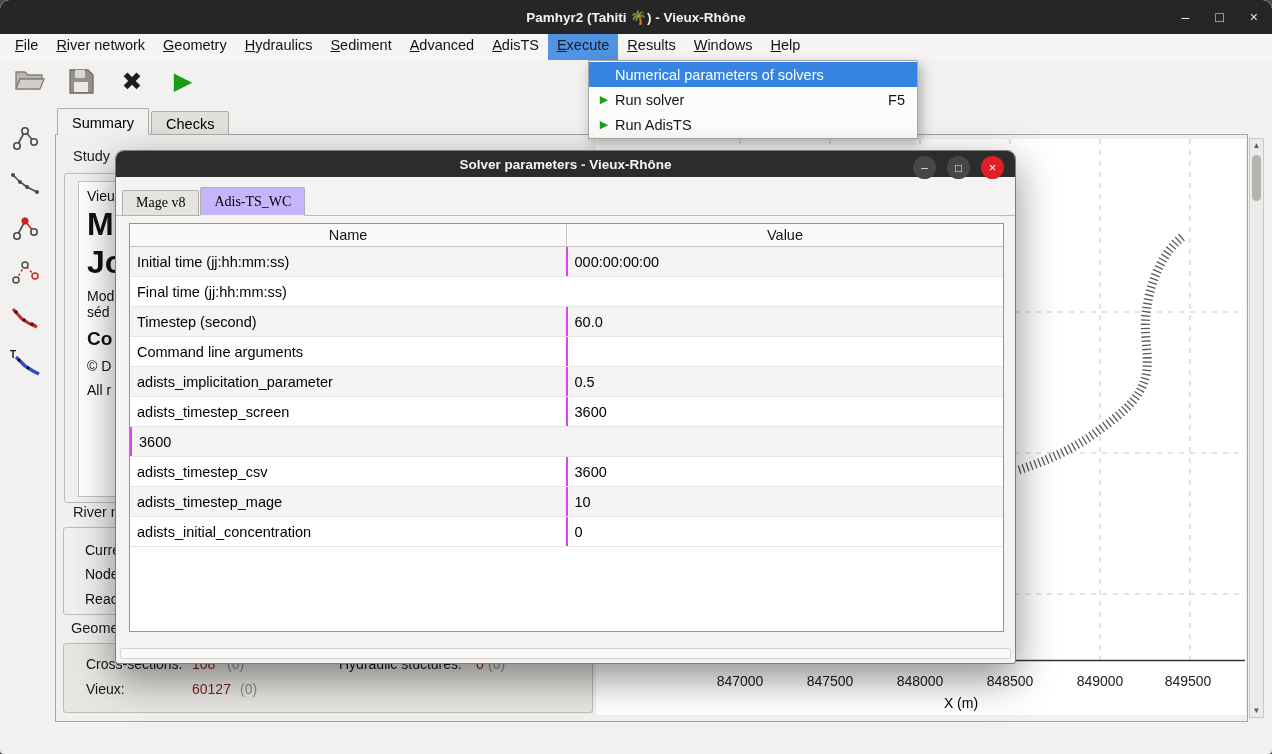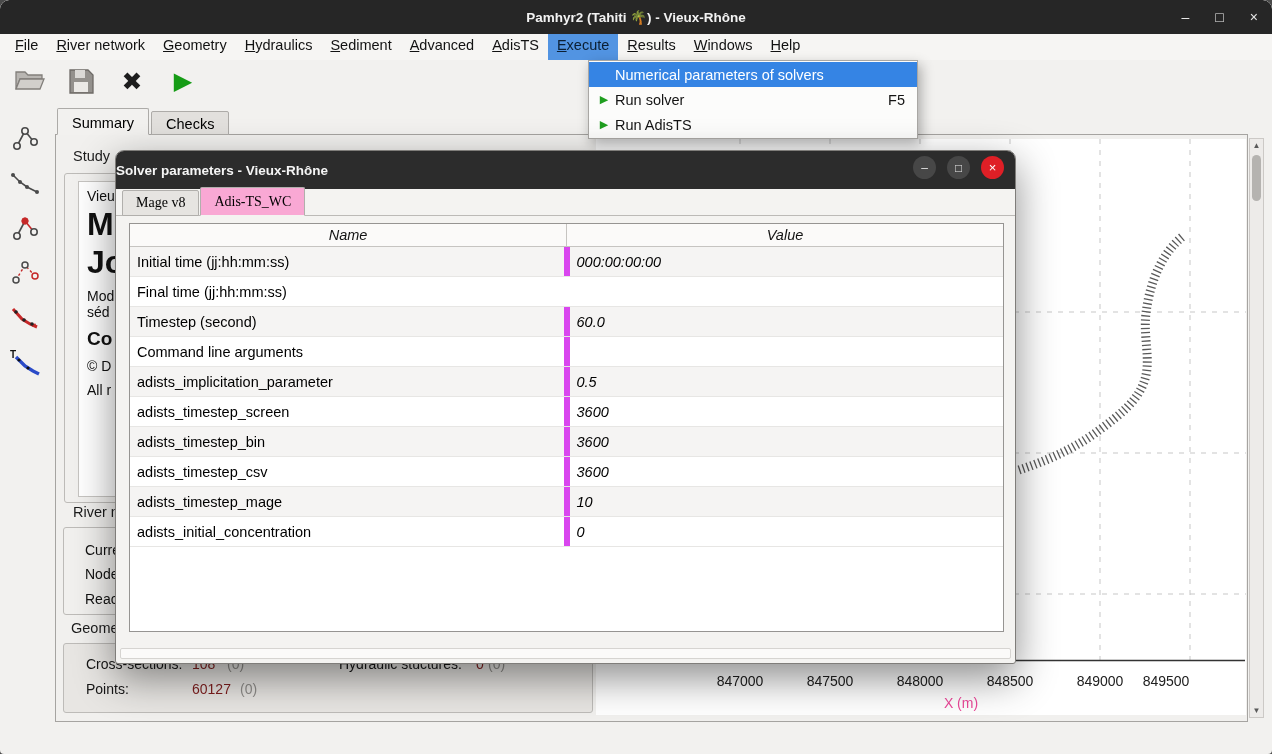--- a/index.html
+++ b/index.html
@@ -55,50 +55,50 @@
   .frag.h1 { font-size:32px; font-weight:bold; }
   .frag.h2 { font-size:19px; font-weight:bold; }
   .stat-label { position:absolute; font-size:14px; color:#161616; white-space:nowrap; }
   .stat-value { position:absolute; font-size:14px; color:#7f1d1d; white-space:nowrap; }
   .stat-extra { position:absolute; font-size:14px; color:#8f8d8a; white-space:nowrap; }
 
   
   .plot { position:absolute; left:540px; top:4px; width:650px; height:576px; background:#ffffff; }
   .plot svg { position:absolute; left:0; top:0; }
   .tick { position:absolute; top:534px; transform:translateX(-50%); font-size:14px; color:#202020; }
-  .xlabel { position:absolute; top:556px; left:365px; transform:translateX(-50%); font-size:14px; color:#ec4899; }
+  .xlabel { position:absolute; top:556px; left:365px; transform:translateX(-50%); font-size:14px; color:#000000; }
 
   
   .vscroll { position:absolute; left:1249px; top:138px; width:15px; height:580px; background:#edebe9; border:1px solid #ccc9c6; z-index:2; }
   .vs-arrow { position:absolute; left:0; width:13px; text-align:center; font-size:8px; color:#5a5a5a; }
   .vs-up { top:2px; } .vs-down { bottom:2px; }
   .vs-thumb { position:absolute; left:2px; top:16px; width:9px; height:46px; background:#b5b3b0; border-radius:5px; }
 
   
   .dialog { position:absolute; left:115px; top:150px; width:901px; height:514px; background:#f4f3f1;
             border:1px solid #7f7d7a; border-radius:9px 9px 3px 3px; box-shadow:0 14px 40px rgba(0,0,0,.45); z-index:100; }
-  .dlg-titlebar { position:absolute; left:0; top:0; width:100%; height:38px; background:#2c2c2c; border-radius:8px 8px 0 0;
-                  display:flex; align-items:center; justify-content:flex-start; }
+  .dlg-titlebar { position:absolute; left:0; top:0; width:100%; height:26px; background:#2c2c2c; border-radius:8px 8px 0 0;
+                  display:flex; align-items:center; justify-content:center; }
   .dlg-title { color:#f5f5f5; font-size:13.5px; font-weight:bold; }
   .dlg-controls { position:absolute; right:11px; top:5px; display:flex; gap:11px; }
   .dlg-circle { width:23px; height:23px; border-radius:50%; background:#474747; color:#e2e2e2;
                 display:flex; align-items:center; justify-content:center; font-size:12px; line-height:1; }
   .dlg-circle.close { background:#df1f26; color:#fff; font-size:13px; }
   .dlg-tabline { position:absolute; left:0; right:0; top:64px; height:1px; background:#bcbab7; z-index:1; }
   .dlg-tabs { position:absolute; left:6px; top:36px; display:flex; align-items:flex-end; z-index:2; }
   .dtab { border:1px solid #b1afac; background:#e6e4e1; font-size:14px; padding:4px 13px; height:26px; border-radius:2px 2px 0 0; margin-right:1px;font-family:Liberation Serif, serif; }
-  .dtab.active { background:#f9a8d4; height:29px; padding-top:6px; border-bottom:1px solid #f4f3f1; }
+  .dtab.active { background:#c4b5fd; height:29px; padding-top:6px; border-bottom:1px solid #f4f3f1; }
   .dlg-table { position:absolute; left:13px; top:72px; width:875px; height:409px; background:#ffffff; border:1px solid #969492; }
   .thead { display:flex; height:23px; background:#fbfaf9; border-bottom:1px solid #c6c4c1; font-size:14.5px; color:#141414; }
-  .thead .hcell { flex:1; display:flex; align-items:center; justify-content:center;font-style:italic; }
+  .thead .hcell { flex:1; display:flex; align-items:center; justify-content:center; }
   .thead .hcell + .hcell { border-left:1px solid #c6c4c1; }
   .trow { display:flex; height:30px; font-size:14.5px; color:#000000; border-bottom:1px solid #e7e6e4; }
   .trow:nth-child(even) { background:#f5f4f3; }
   .tcell { flex:1; display:flex; align-items:center; padding-left:7px; overflow:hidden; white-space:nowrap; }
-  .tcell.value { border-left:6px solid #d946ef;font-style:italic; }
+  .tcell.value { border-left:2px solid #d946ef; }
   .dlg-bottombar { position:absolute; left:4px; right:4px; bottom:4px; height:11px; background:#fbfaf9; border:1px solid #d6d4d1; border-radius:2px; }
 </style>
 </head>
 <body>
 
 <div class="app">
 
   <div class="titlebar">
     <div class="tb-title">Pamhyr2 (Tahiti 🌴) - Vieux-Rhône</div>
     <div class="tb-controls">
@@ -241,21 +241,21 @@
     <div class="frag small" style="left:29px; top:456px;">Reac</div>
 
     <div class="group-label" style="left:12px; top:485px;">Geome</div>
     <div class="groupbox" style="left:7px; top:508px; width:530px; height:70px; background:#e8e6e3;">
       <span class="stat-label" style="left:22px; top:12px;">Cross-sections:</span>
       <span class="stat-value" style="left:128px; top:12px;">108</span>
       <span class="stat-extra" style="left:163px; top:12px;">(0)</span>
       <span class="stat-label" style="left:275px; top:12px;">Hydraulic stuctures:</span>
       <span class="stat-value" style="left:412px; top:12px;">0</span>
       <span class="stat-extra" style="left:424px; top:12px;">(0)</span>
-      <span class="stat-label" style="left:22px; top:37px;">Points:</span>
+      <span class="stat-label" style="left:22px; top:37px;">Vieux:</span>
       <span class="stat-value" style="left:128px; top:37px;">60127</span>
       <span class="stat-extra" style="left:176px; top:37px;">(0)</span>
     </div>
 
     <div class="plot">
       <svg width="650" height="526" viewBox="0 0 650 526">
         <g stroke="#c7c7c7" stroke-width="1" stroke-dasharray="5 6">
           <line x1="144" y1="0" x2="144" y2="521"></line>
           <line x1="234" y1="0" x2="234" y2="521"></line>
           <line x1="324" y1="0" x2="324" y2="521"></line>
@@ -267,21 +267,21 @@
           <line x1="0" y1="455" x2="650" y2="455"></line>
         </g>
         <path d="M 423 331 C 450 322, 478 310, 502 292 C 524 276, 543 261, 549 240 C 555 220, 547 198, 550 174 C 553 150, 562 118, 586 98" fill="none" stroke="#3c3c3c" stroke-width="9" stroke-dasharray="1.3 2.9" opacity="0.85"></path>
         <line x1="85" y1="521.5" x2="649" y2="521.5" stroke="#333" stroke-width="1.3"></line>
       </svg>
       <span class="tick" style="left:144px;">847000</span>
       <span class="tick" style="left:234px;">847500</span>
       <span class="tick" style="left:324px;">848000</span>
       <span class="tick" style="left:414px;">848500</span>
       <span class="tick" style="left:504px;">849000</span>
-      <span class="tick" style="left:570px;">849500</span>
+      <span class="tick" style="left:592px;">849500</span>
       <span class="xlabel">X (m)</span>
     </div>
   </div>
 
   <div class="vscroll">
     <div class="vs-arrow vs-up">▲</div>
     <div class="vs-thumb"></div>
     <div class="vs-arrow vs-down">▼</div>
   </div>
 
@@ -329,21 +329,20 @@
       </div>
       <div class="trow">
         <div class="tcell name">adists_implicitation_parameter</div>
         <div class="tcell value">0.5</div>
       </div>
       <div class="trow">
         <div class="tcell name">adists_timestep_screen</div>
         <div class="tcell value">3600</div>
       </div>
       <div class="trow">
-        <div class="tcell name">adists_timestep_bin</div>
         <div class="tcell value">3600</div>
       </div>
       <div class="trow">
         <div class="tcell name">adists_timestep_csv</div>
         <div class="tcell value">3600</div>
       </div>
       <div class="trow">
         <div class="tcell name">adists_timestep_mage</div>
         <div class="tcell value">10</div>
       </div>

